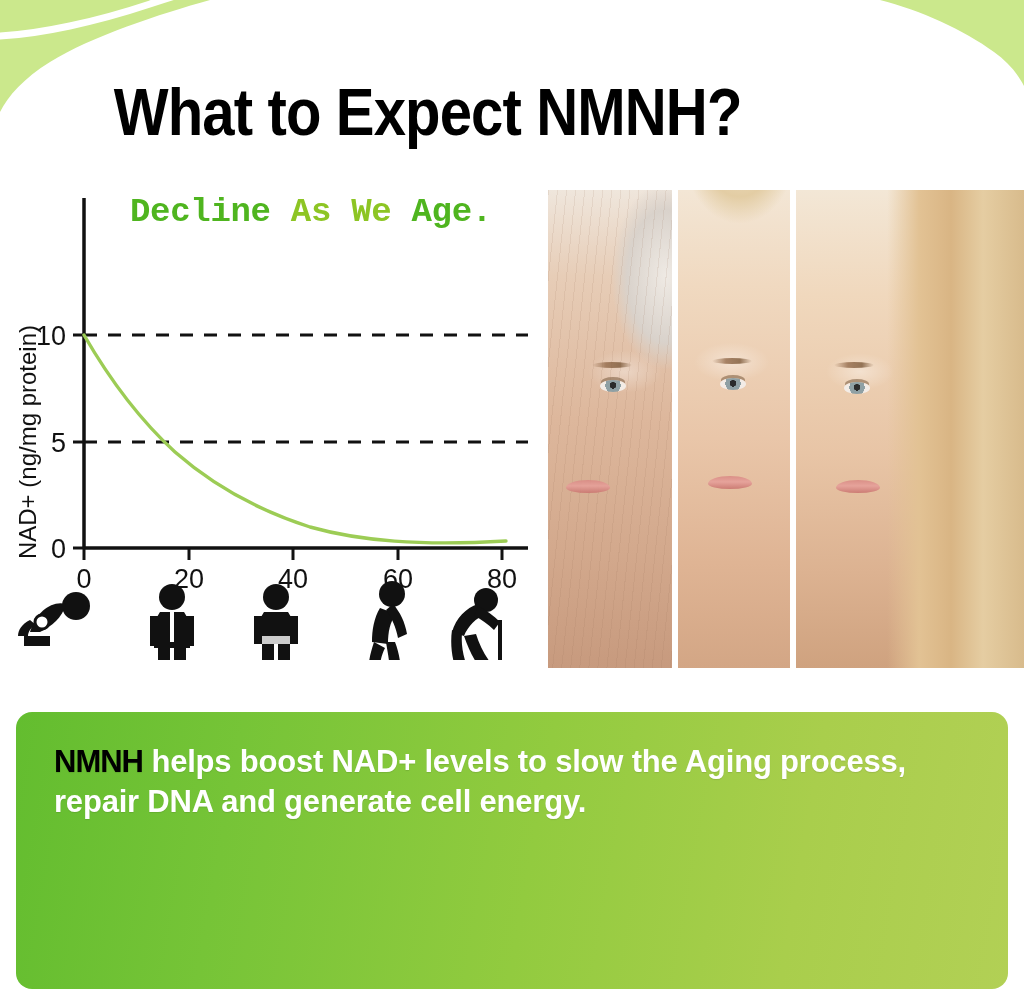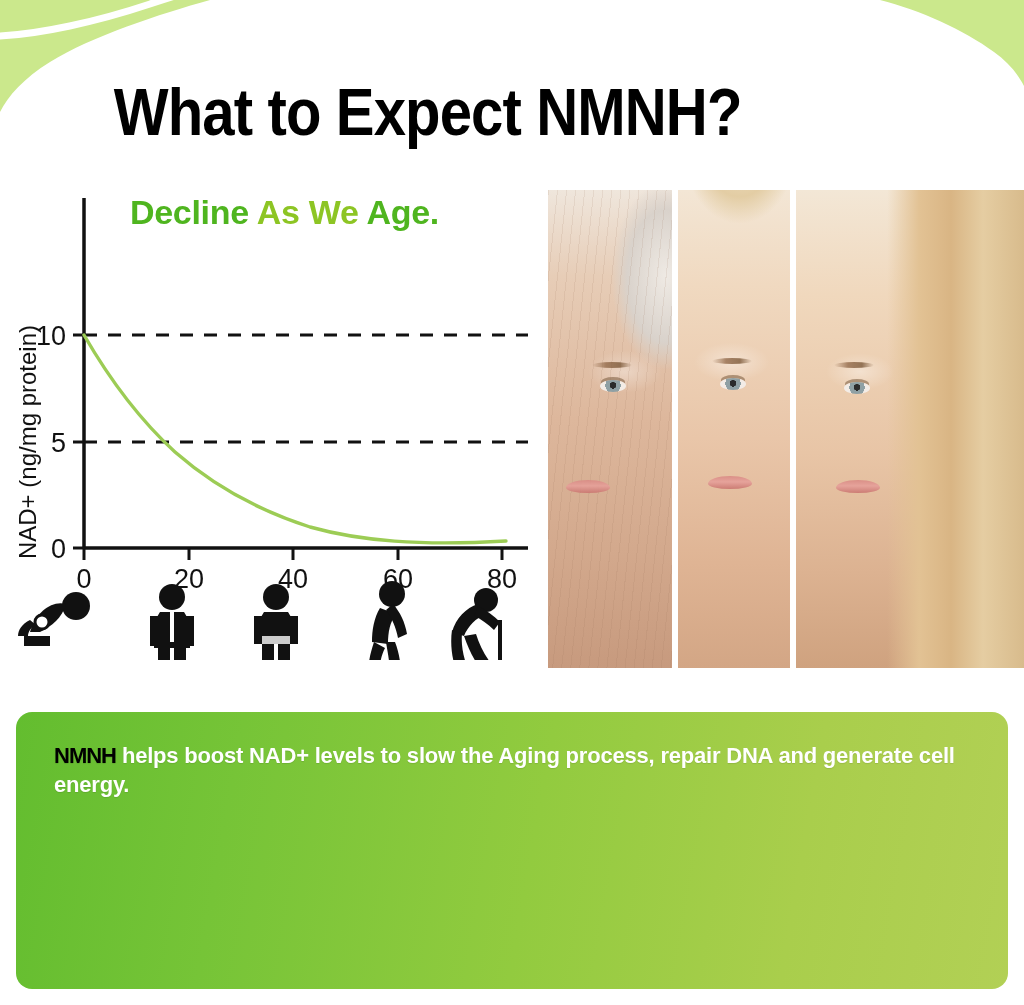--- a/index.html
+++ b/index.html
@@ -42,21 +42,21 @@
   .chart-block{
     position:absolute;left:0;top:0;width:540px;height:480px;
   }
   .chart-svg{position:absolute;left:0;top:0;}
   .chart-head{
     position:absolute;left:130px;top:12px;width:400px;
     font-size:34px;font-weight:700;line-height:1.22;
     color:#4fb51f;
     letter-spacing:-0.3px;
   }
-  .chart-head .l2{display:block;}
+  .chart-head .l2{display:block;font-family:Liberation Mono, monospace;}
   .chart-head .accent{color:#8dc524;}
 
   
   .photos{
     position:absolute;left:548px;top:10px;
     width:476px;height:478px;
     display:flex;gap:6px;
     background:#ffffff;
   }
   .pane{position:relative;overflow:hidden;background:#e8d2c2;}
@@ -107,21 +107,21 @@
   
   .green-panel{
     position:absolute;left:16px;top:712px;width:992px;height:277px;
     border-radius:16px;
     background:linear-gradient(100deg,#63bd2f 0%,#76c437 22%,#92cb3f 52%,#a9ce4c 78%,#b2d055 100%);
     box-sizing:border-box;
     padding:30px 38px 0 38px;
   }
   .gp-para{
     color:#ffffff;
-    font-size:22px;
+    font-size:31px;
     font-weight:700;
     line-height:1.30;
     letter-spacing:-0.2px;
     margin:0 0 26px 0;
     text-shadow:0 1px 1px rgba(0,0,0,.10);
   }
   .gp-para .brand{color:#000000;font-weight:700;letter-spacing:-1px;}
 </style>
 </head>
 <body>

